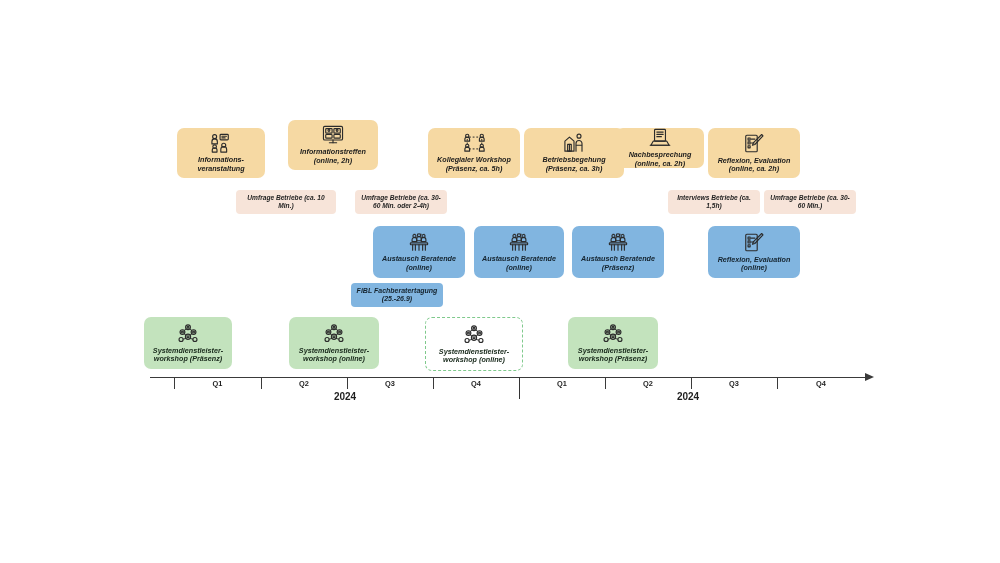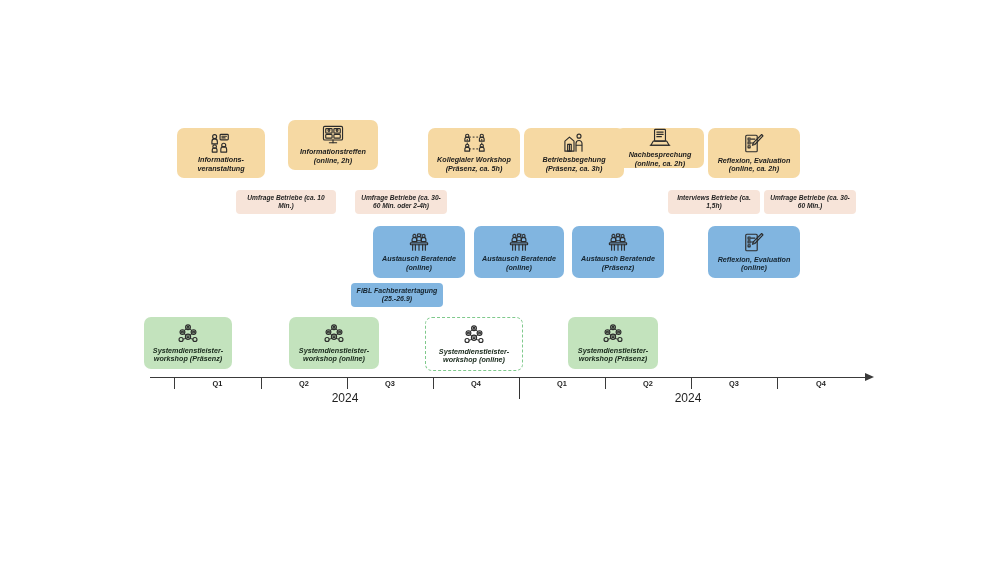--- a/index.html
+++ b/index.html
@@ -105,24 +105,24 @@
   .tick.major { width: 1.3px; background: #333; }
   .qlabel {
     position: absolute;
     font-size: 7.4px;
     text-align: center;
     color: #1f1f1f;
     font-weight: bold;
   }
   .ylabel {
     position: absolute;
-    font-size: 12px;
+    font-size: 10px;
     text-align: center;
     color: #1f1f1f;
-    font-weight: 400;
+    font-weight: 700;
   }
 </style>
 </head>
 <body>
 
 <div id="canvas">
     <div class="card card-orange" style="left: 177px; top: 128px; width: 88px; height: 50px;">
       <span class="ico">
         <svg width="22" height="20" viewBox="0 0 24 22">
       <rect x="11" y="1.5" width="9" height="6" rx="1" stroke="#2b2b2b" fill="none" stroke-width="1.25" stroke-linecap="round" stroke-linejoin="round"></rect>

